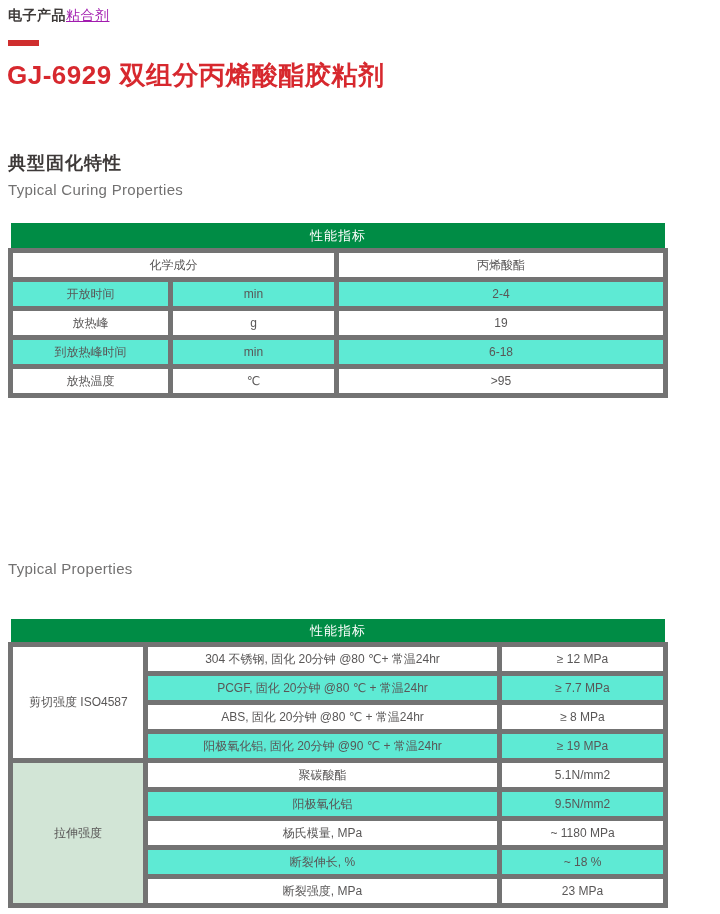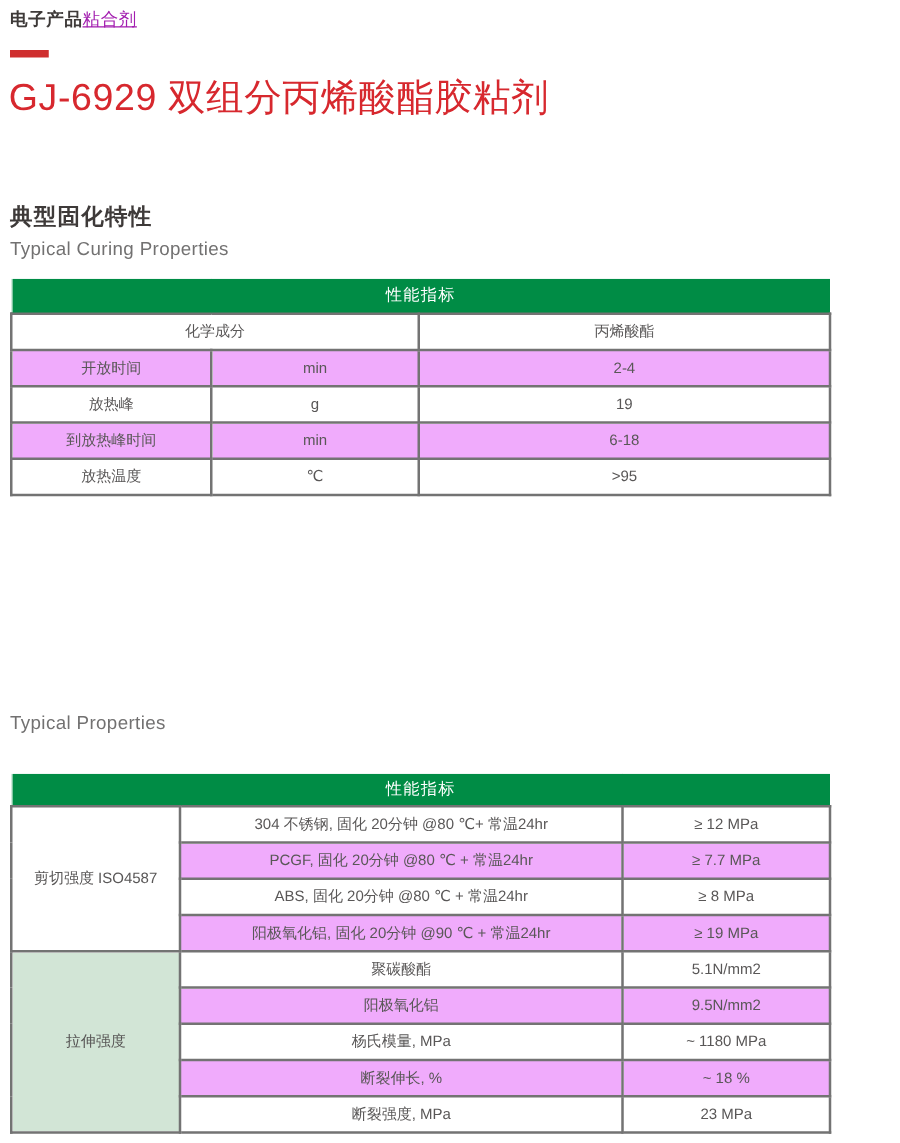--- a/index.html
+++ b/index.html
@@ -6,41 +6,41 @@
   html,body { background:#ffffff; }
   body {
     width:720px; height:914px; position:relative;
     font-family:"Liberation Sans","DejaVu Sans",sans-serif;
     color:#595757;
   }
   .category { position:absolute; left:8px; top:7px; font-size:14px; color:#3e3a39; letter-spacing:0.5px; }
   .category .strong { font-weight:bold; }
   .category .rest { font-weight:normal; color:#a21caf;text-decoration:underline; }
   .red-dash { position:absolute; left:8px; top:40px; width:31px; height:6px; background:#cf2e2e; }
-  .page-title { position:absolute; left:7px; top:58px; font-size:30px; font-weight:normal; color:#d7282e; letter-spacing:0.5px; white-space:nowrap; }
+  .page-title { position:absolute; left:7px; top:58px; font-size:26px; font-weight:bold; color:#d7282e; letter-spacing:0.5px; white-space:nowrap; }
 
-  .section-head { position:absolute; left:8px;margin-top:10px; }
+  .section-head { position:absolute; left:8px; }
   .section-head .zh { font-size:18px; font-weight:bold; color:#3e3a39; letter-spacing:1px; }
   .section-head .en { font-size:15px; color:#727171; margin-top:6px; letter-spacing:0.3px; }
   #curing-head { top:151px; }
   #props-head { top:554px; }
 
   table { border-collapse:collapse; table-layout:fixed; position:absolute; left:8px; width:655px; font-size:12px; color:#595757; }
   #curing-table { top:222px; }
   #props-table  { top:618px; }
   th.banner {
     background:#008c45; color:#ffffff; font-size:13px; font-weight:normal;
     height:28px; border:1px solid #ffffff; letter-spacing:1px;
   }
   #props-table th.banner { height:26px; }
   td {
-    border:2px solid #737373; text-align:center; vertical-align:middle;
+    border:5px solid #737373; text-align:center; vertical-align:middle;
     height:29px; padding:1px 16px; background:#ffffff; overflow:hidden; white-space:nowrap;
   }
-  tr.shaded td { background:#f0abfc;margin-left:37px; }
+  tr.shaded td { background:#5eead4;margin-left:37px; }
   td.group-plain { background:#ffffff; }
   td.group-shaded { background:#d2e5d6; }
 </style>
 </head>
 <body>
 
 <div class="category">
   <span class="strong">电子产品</span><span class="rest">粘合剂</span>
 </div>
 

